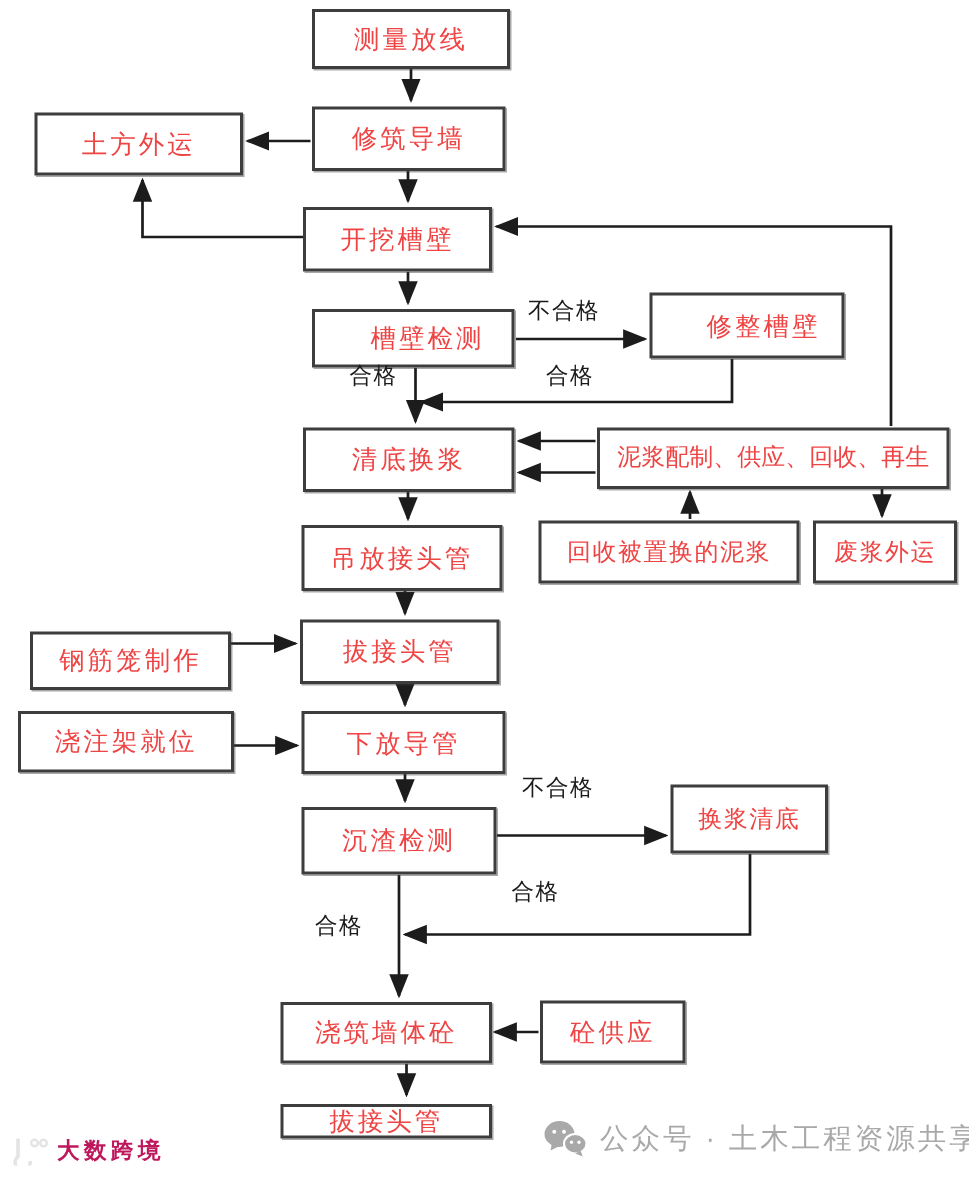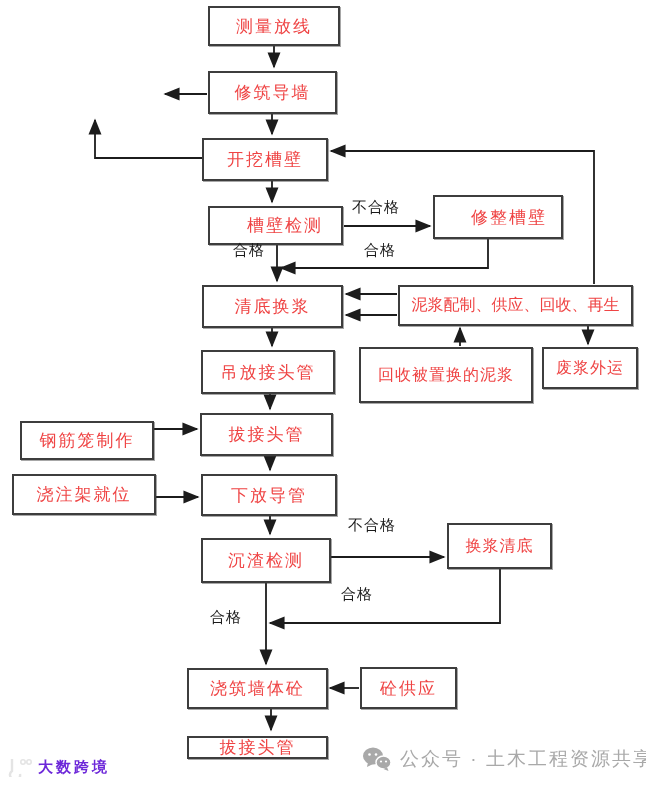--- a/index.html
+++ b/index.html
@@ -54,21 +54,21 @@
     z-index: 4;
     white-space: nowrap;
   }
   .wm-left {
     position: absolute;
     left: 8px;
     top: 757px;
     display: flex;
     align-items: center;
     gap: 4px;
-    color: #6d28d9;
+    color: #be185d;
     font-size: 15px;
     font-weight: bold;
     letter-spacing: 3px;
     z-index: 4;
     white-space: nowrap;
   }
 </style>
 </head>
 <body>
 
@@ -133,26 +133,27 @@
     <svg width="26" height="20" viewBox="0 0 26 20">
       <path d="M4,2 V14 a5,5 0 1 0 8,3" fill="none" stroke="#e4e4e4" stroke-width="2.4"></path>
       <circle cx="15" cy="5" r="2.2" fill="none" stroke="#e4e4e4" stroke-width="1.6"></circle>
       <circle cx="21" cy="5" r="2.2" fill="none" stroke="#e4e4e4" stroke-width="1.6"></circle>
     </svg>
     <span>大数跨境</span>
   </div>
 
 <div class="flow-node" style="left: 208px; top: 6px; width: 132px; height: 40px;">测量放线</div>
     <div class="flow-node" style="left: 208px; top: 71px; width: 129px; height: 43px;">修筑导墙</div>
+    <div class="flow-node" style="left: 23px; top: 75px; width: 139px; height: 42px;">土方外运</div>
     <div class="flow-node" style="left: 202px; top: 138px; width: 126px; height: 43px;">开挖槽壁</div>
     <div class="flow-node" style="left: 208px; top: 206px; width: 135px; height: 39px; padding-left: 19px;">槽壁检测</div>
     <div class="flow-node" style="left: 433px; top: 195px; width: 130px; height: 44px; padding-left: 22px;">修整槽壁</div>
     <div class="flow-node" style="left: 202px; top: 285px; width: 141px; height: 43px;">清底换浆</div>
     <div class="flow-node" style="left: 398px; top: 285px; width: 235px; height: 41px; font-size: 16px; letter-spacing: 0px;">泥浆配制、供应、回收、再生</div>
-    <div class="flow-node" style="left: 359px; top: 347px; width: 174px; height: 56px; font-size: 16px; letter-spacing: 1px; font-family: Liberation Mono, monospace;">回收被置换的泥浆</div>
+    <div class="flow-node" style="left: 359px; top: 347px; width: 174px; height: 42px; font-size: 16px; letter-spacing: 1px; font-family: Liberation Mono, monospace;">回收被置换的泥浆</div>
     <div class="flow-node" style="left: 542px; top: 347px; width: 96px; height: 42px; font-size: 16px; letter-spacing: 1px;">废浆外运</div>
     <div class="flow-node" style="left: 201px; top: 350px; width: 134px; height: 44px;">吊放接头管</div>
     <div class="flow-node" style="left: 20px; top: 421px; width: 134px; height: 39px;">钢筋笼制作</div>
     <div class="flow-node" style="left: 200px; top: 413px; width: 133px; height: 43px;">拔接头管</div>
     <div class="flow-node" style="left: 12px; top: 474px; width: 144px; height: 41px;">浇注架就位</div>
     <div class="flow-node" style="left: 201px; top: 474px; width: 136px; height: 42px;">下放导管</div>
     <div class="flow-node" style="left: 201px; top: 538px; width: 130px; height: 45px;">沉渣检测</div>
     <div class="flow-node" style="left: 447px; top: 523px; width: 105px; height: 46px; font-size: 16px; letter-spacing: 1px;">换浆清底</div>
     <div class="flow-node" style="left: 187px; top: 668px; width: 141px; height: 41px;">浇筑墙体砼</div>
     <div class="flow-node" style="left: 360px; top: 667px; width: 97px; height: 42px;">砼供应</div>

